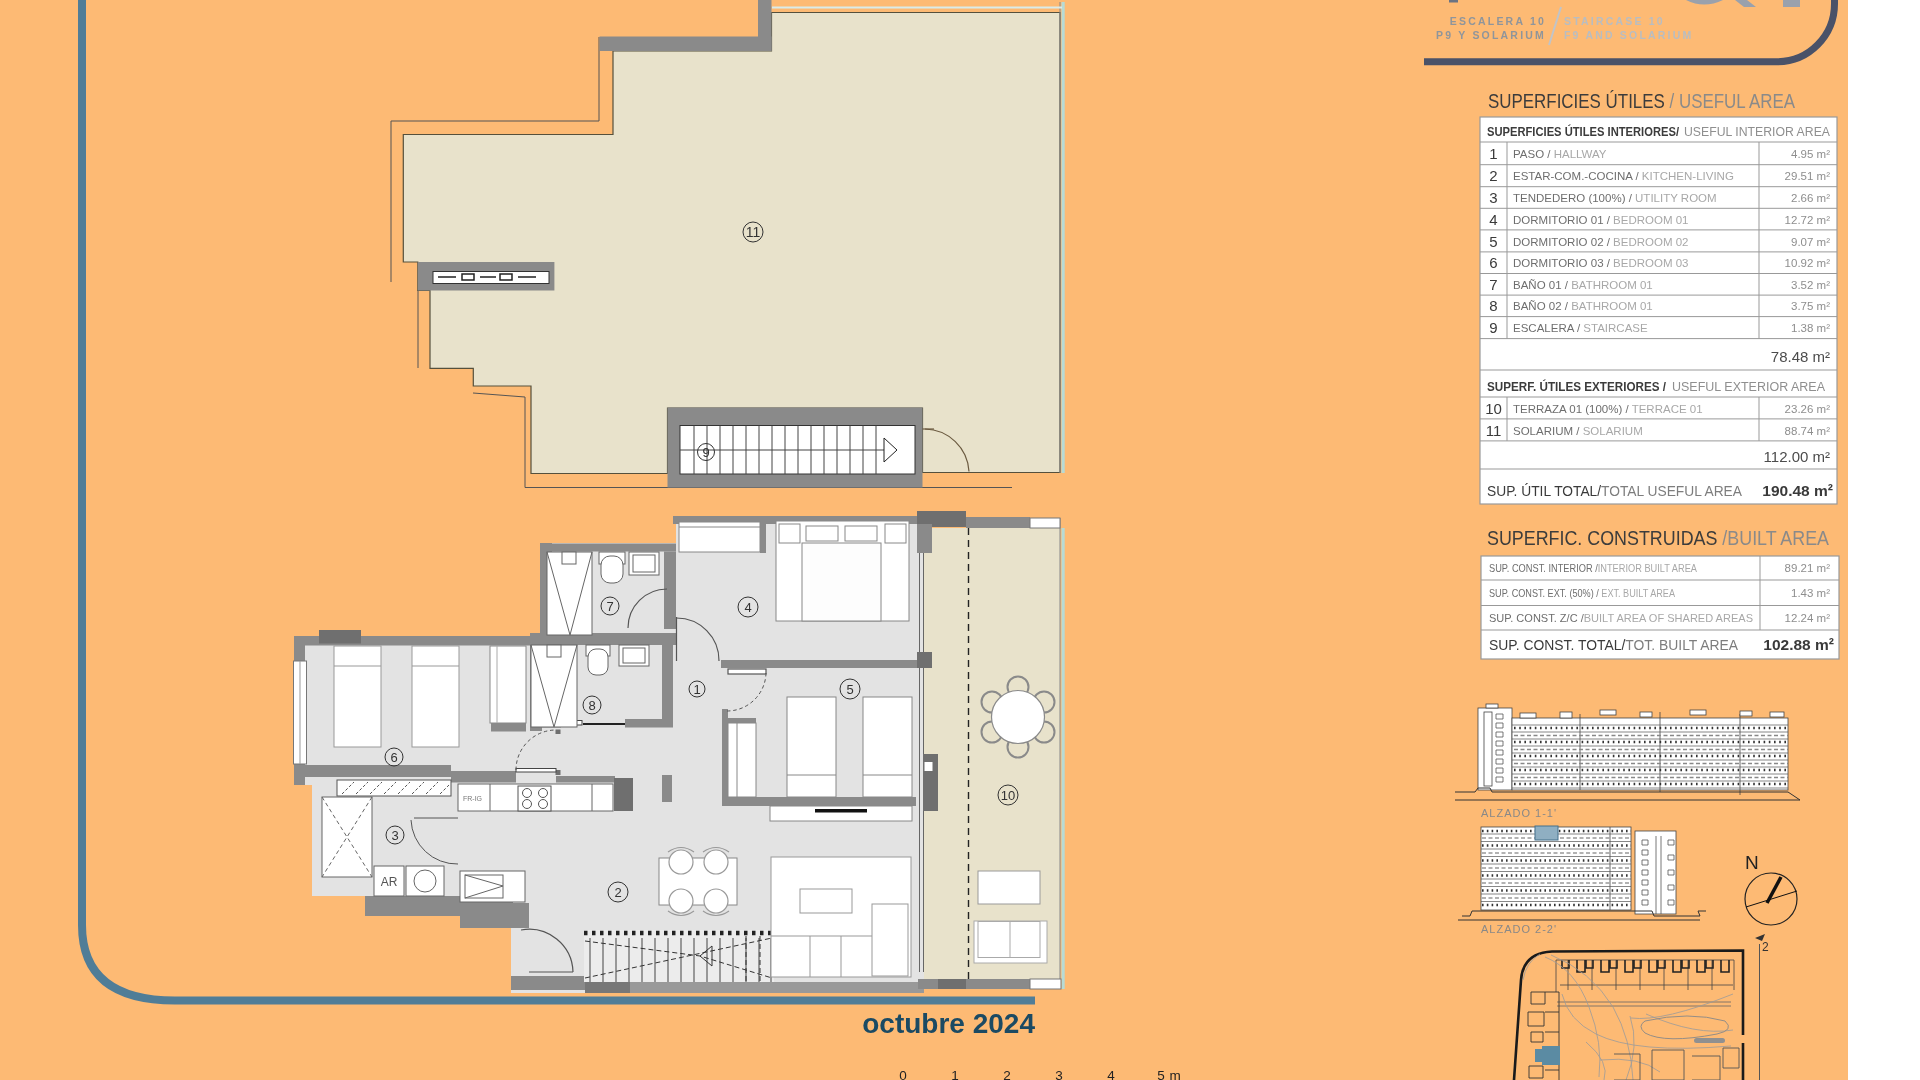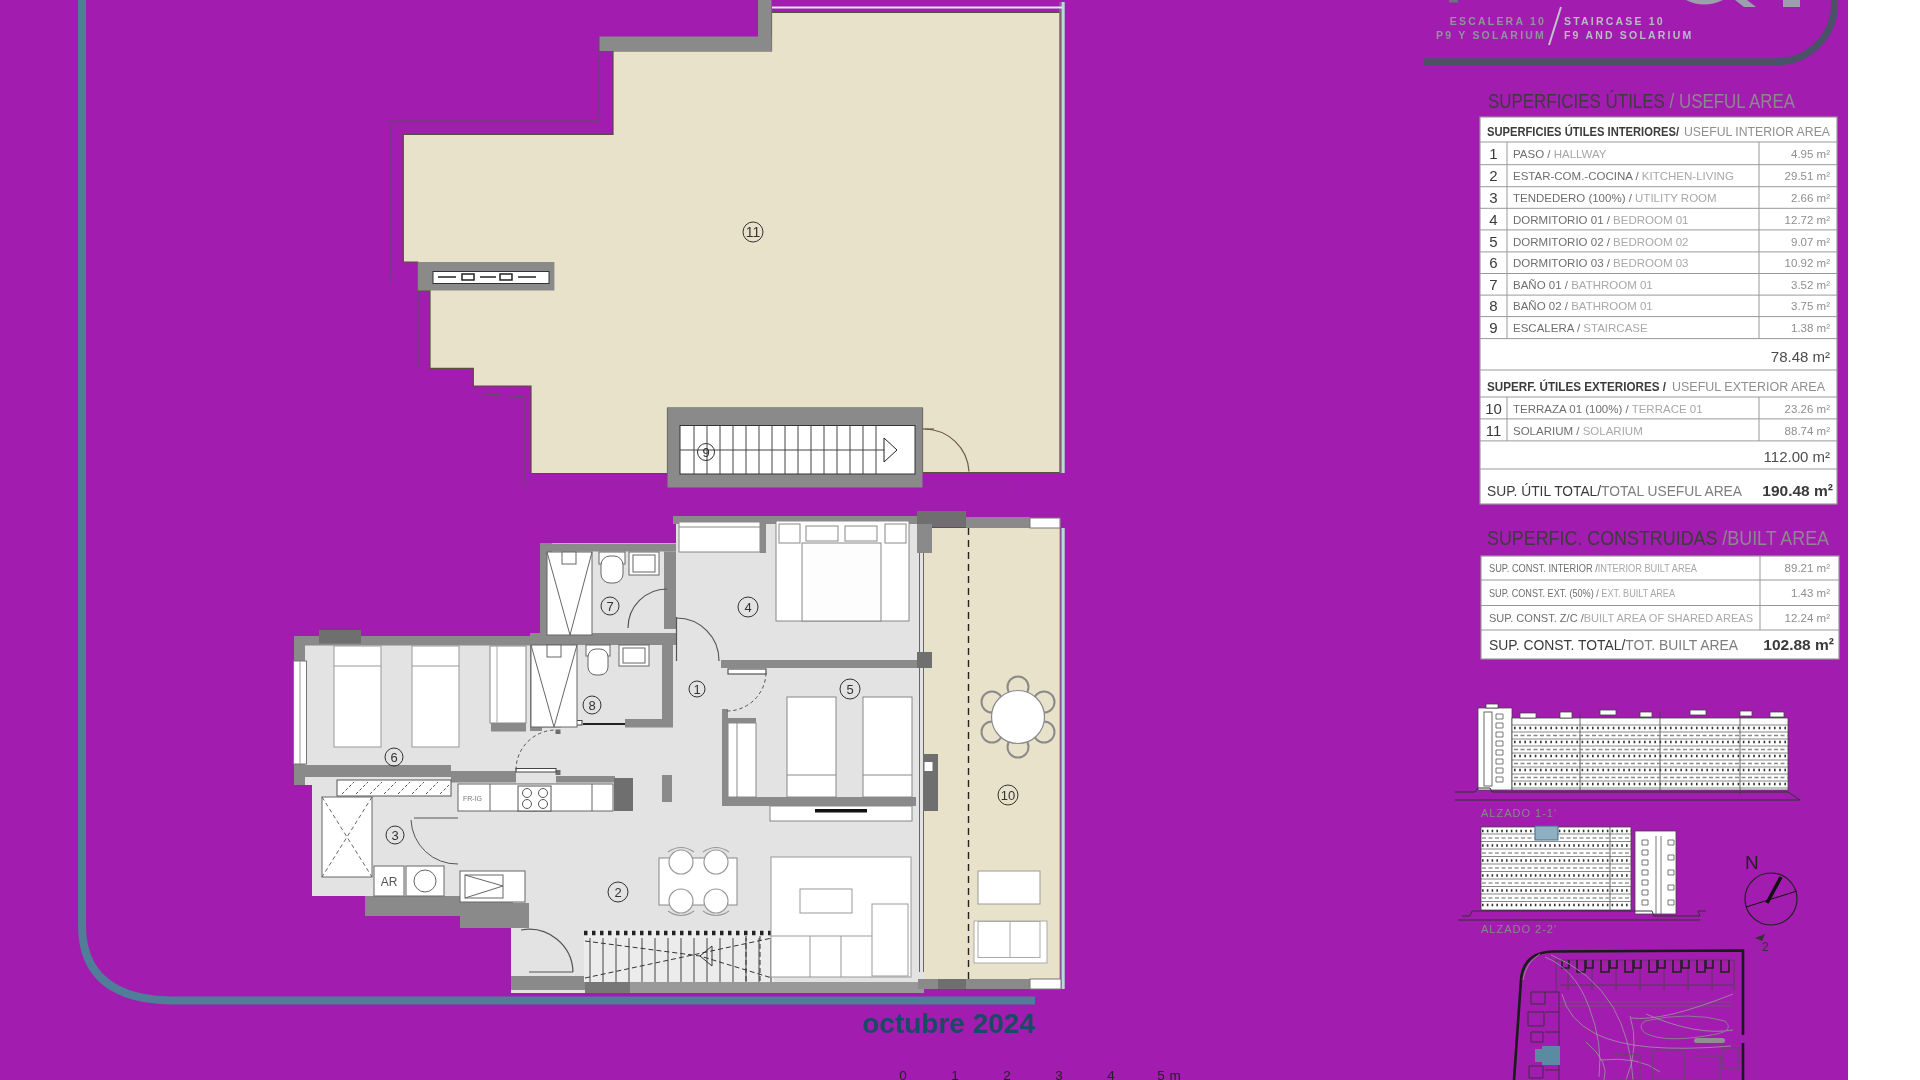--- a/index.html
+++ b/index.html
@@ -1,16 +1,16 @@
 <!DOCTYPE html>
 <html><head>
 <meta charset="utf-8">
 <style>
 html,body{margin:0;padding:0;background:#fff}
-#page{position:relative;width:1848px;height:1080px;background:#a21caf;font-family:"Liberation Sans",sans-serif;overflow:hidden}
+#page{position:relative;width:1848px;height:1080px;background:#fdba74;font-family:"Liberation Sans",sans-serif;overflow:hidden}
 svg{position:absolute;left:0;top:0;display:block}
 text{font-family:"Liberation Sans",sans-serif}
 </style>
 </head>
 <body>
 <div id="page">
 <svg width="1920" height="1080" viewBox="0 0 1920 1080">
 
 <path d="M 82 0 L 82 925 Q 82 1000.5 175 1000.5 L 1035 1000.5" fill="none" stroke="#507d97" stroke-width="8"></path>
 

